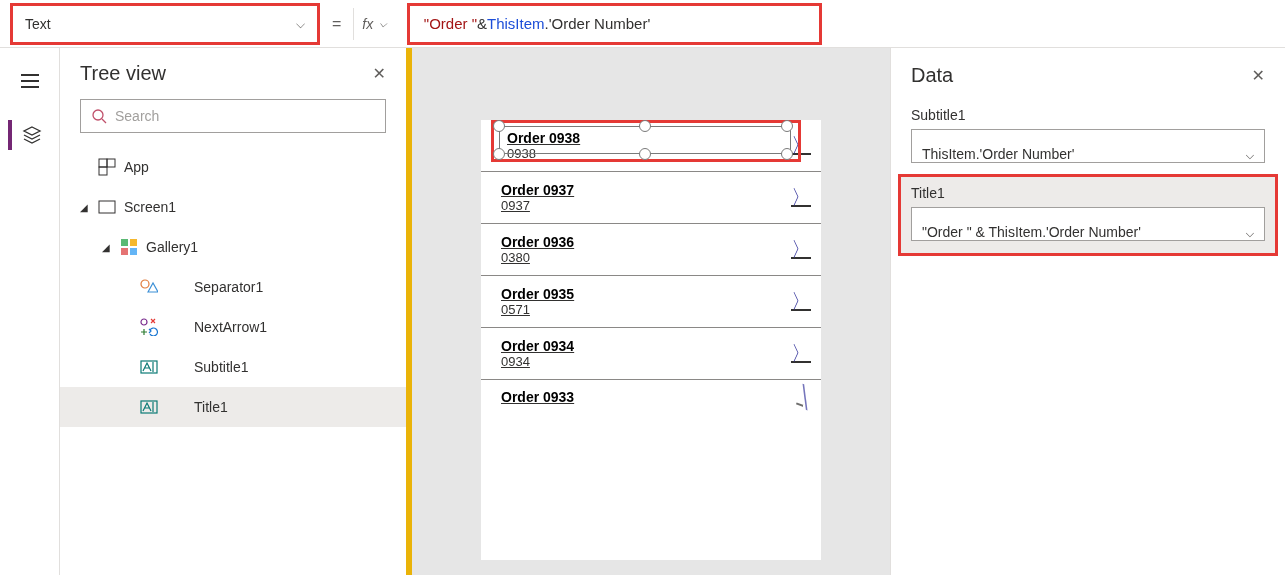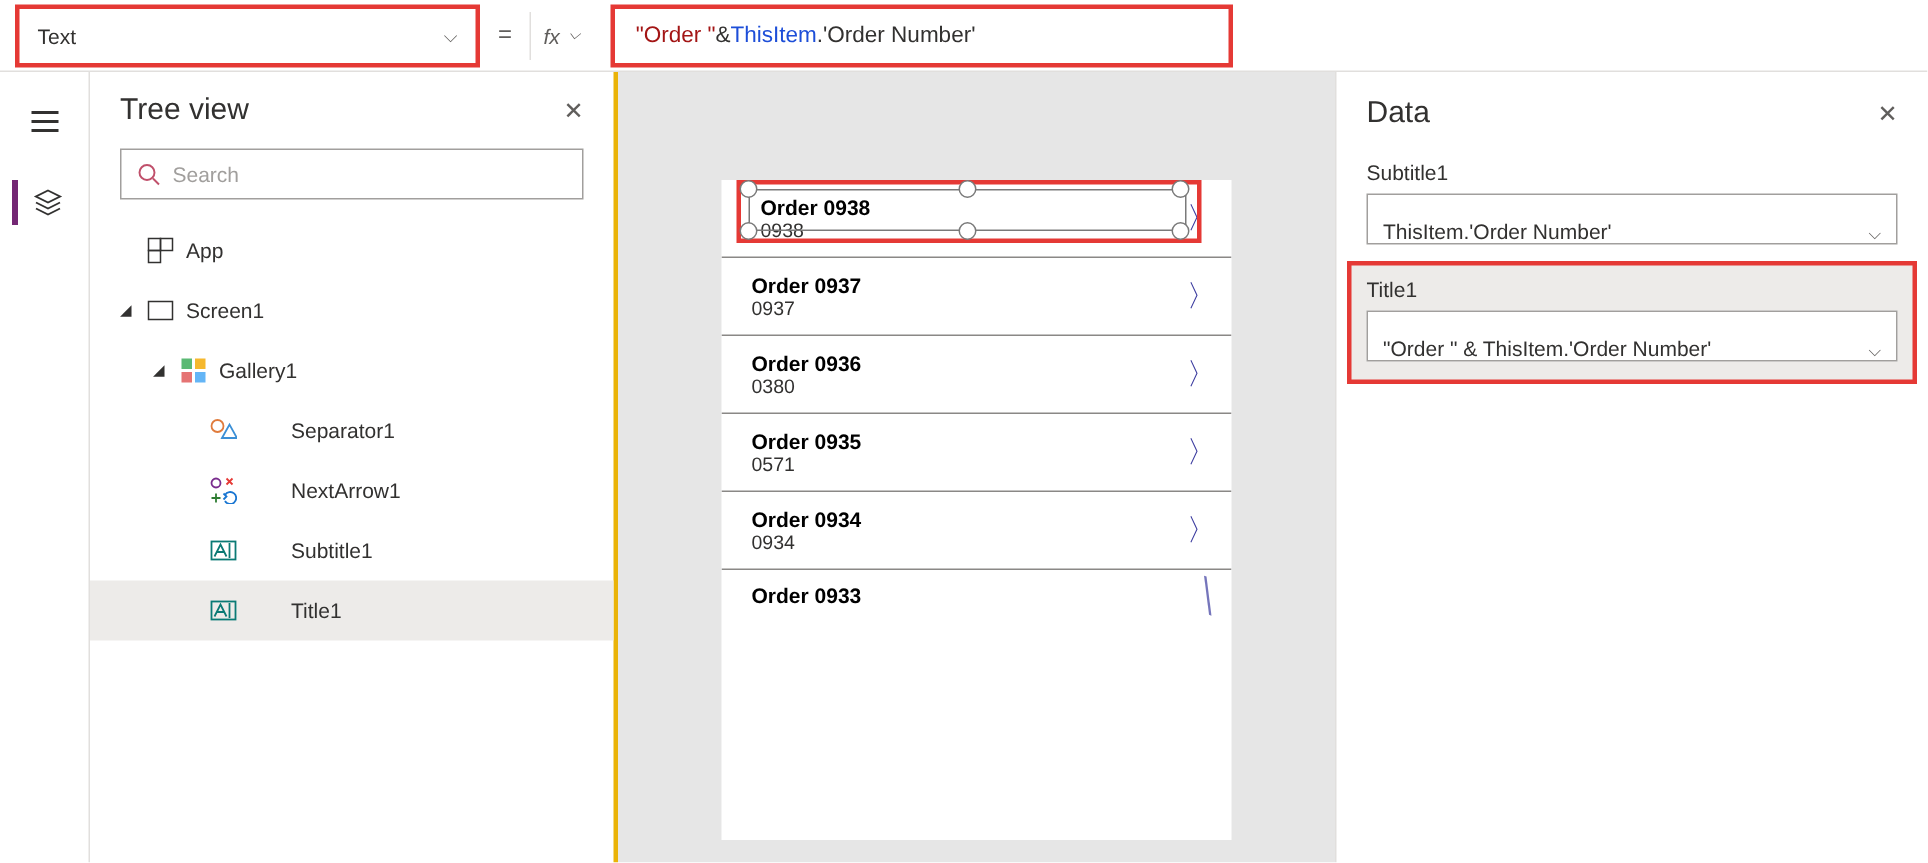--- a/index.html
+++ b/index.html
@@ -23,37 +23,37 @@
   .main { display: flex; height: calc(575px - 48px); }
 
   
   .rail { width: 60px; border-right: 1px solid #e1dfdd; display: flex; flex-direction: column; align-items: center; padding-top: 18px; gap: 24px; }
   .rail-btn { width: 40px; height: 30px; display: flex; align-items: center; justify-content: center; color: #323130; }
   .rail-btn.active { border-left: 4px solid #742774; margin-left: -4px; padding-left: 4px; }
   .hamburger { display: flex; flex-direction: column; gap: 4px; }
   .hamburger span { width: 18px; height: 2px; background: #323130; }
 
   
-  .tree-panel { width: 352px; border-right: 3px solid #eab308; padding: 14px 0; }
+  .tree-panel { width: 352px; border-right: 6px solid #eab308; padding: 14px 0; }
   .tree-header { display: flex; justify-content: space-between; align-items: center; padding: 0 20px 14px 20px; }
   .tree-header h2 { font-size: 20px; font-weight: 400; }
   .close-x { font-size: 16px; color: #605e5c; cursor: pointer; }
   .search-box { margin: 0 20px 14px 20px; border: 1px solid #a19f9d; height: 34px; display: flex; align-items: center; padding: 0 10px; gap: 8px; color: #a19f9d; }
   .tree-list { }
   .tree-item { display: flex; align-items: center; height: 40px; gap: 8px; cursor: pointer; }
   .tree-item.selected { background: #edebe9; }
   .expander { width: 10px; font-size: 10px; color: #323130; }
   .ti-icon { width: 18px; height: 18px; display: flex; align-items: center; justify-content: center; }
   .pad0 { padding-left: 20px; }
   .pad1 { padding-left: 20px; }
   .pad2 { padding-left: 42px; }
   .pad3 { padding-left: 80px; gap: 36px; }
 
   
-  .canvas { flex: 1; background: #e6e6e6; display: flex; justify-content: center; padding-top: 72px; }
+  .canvas { flex: 1; background: #e6e6e6; display: flex; justify-content: center; padding-top: 72px; text-decoration: underline; }
   .phone { width: 340px; height: 440px; background: #fff; position: relative; overflow: hidden; }
   .gallery-row { border-bottom: 1px solid #8a8886; padding: 6px 10px 6px 20px; display: flex; align-items: center; justify-content: space-between; height: 52px; }
   .gallery-row .txts { display: flex; flex-direction: column; }
   .gallery-row .title { font-size: 14px; font-weight: 600; color: #000; }
   .gallery-row .subtitle { font-size: 13px; color: #323130; }
   .gallery-row .arrow { color: #3b3b9f; font-size: 20px; font-weight: 300; }
   .gallery-row.last .arrow { color: #3b3b9f; transform: rotate(20deg); opacity: 0.7; }
 
   .sel-box { position: absolute; border: 3px solid #e53935; top: 0px; left: 10px; width: 310px; height: 42px; pointer-events: none; z-index: 5; }
   .sel-inner { position: absolute; border: 1px solid #7a7a7a; top: 6px; left: 18px; width: 292px; height: 28px; pointer-events: none; z-index: 4; }

